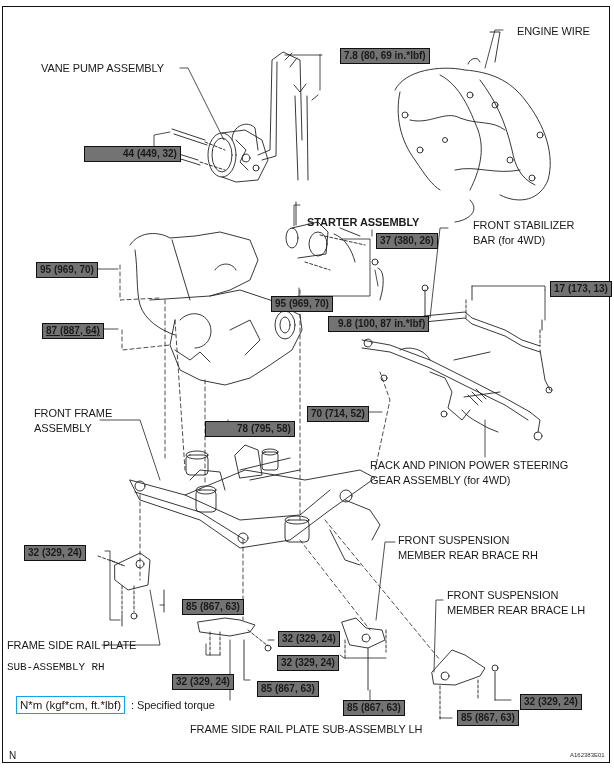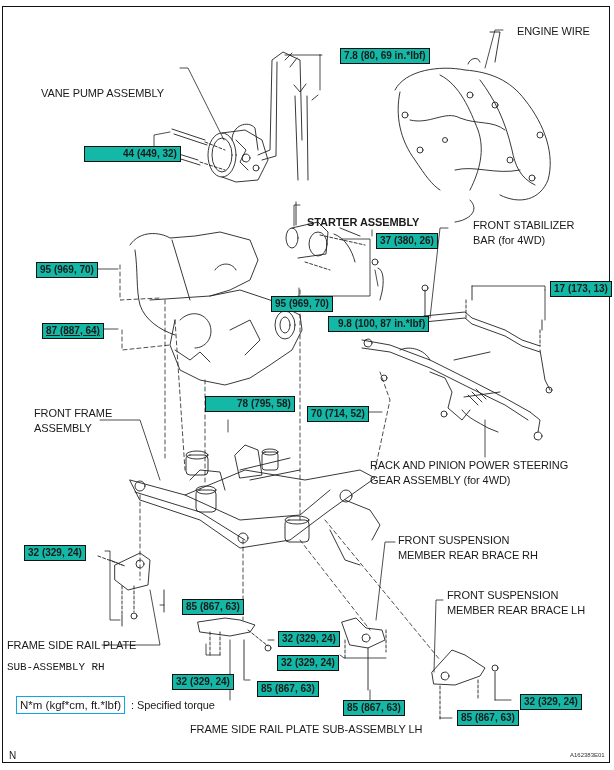--- a/index.html
+++ b/index.html
@@ -1,20 +1,20 @@
 <!DOCTYPE html>
 <html><head>
 <meta charset="utf-8">
 <style>
   html,body{margin:0;padding:0;background:#fff;}
   body{width:614px;height:770px;position:relative;overflow:hidden;font-family:"Liberation Sans",sans-serif;color:#1a1a1a;}
   #frame{position:absolute;left:2px;top:6px;width:608px;height:757px;border:1.5px solid #111;box-sizing:border-box;background:#fff;}
   svg#art{position:absolute;left:0;top:0;width:614px;height:770px;}
   .lbl{position:absolute;font-size:11px;line-height:14px;white-space:nowrap;color:#1a1a1a;letter-spacing:-0.1px;}
-  .tq{position:absolute;font-size:10px;font-weight:bold;line-height:12px;padding:1px 3px;border:1px solid #111;background:#14b8a6;white-space:nowrap;}
+  .tq{position:absolute;font-size:10px;font-weight:bold;line-height:12px;padding:1px 3px;border:1px solid #111;background:#737373;white-space:nowrap;}
   .legend-box{position:absolute;font-size:11.5px;line-height:14px;padding:1px 3px;border:1px solid #0ea5e9;background:#fff;white-space:nowrap;}
   .small{position:absolute;font-size:10px;}
   .figid{position:absolute;font-size:6px;color:#333;}
 </style>
 </head>
 <body>
 
 <div id="frame"></div>
 
 <svg id="art" viewBox="0 0 614 770" xmlns="http://www.w3.org/2000/svg">
@@ -215,21 +215,21 @@
       <path d="M395 542 L385 542 L376 620"></path>
       <path d="M443 600 L436 600 L434 672"></path>
       <path d="M511 700 L495 700"></path>
       <path d="M440 718 L452 718"></path>
       <path d="M230 700 L230 640"></path>
       <path d="M372 230 L372 236"></path>
     </g>
   </g>
 </svg>
 
-<div class="lbl" style="left:41px;top:61px;margin-top:25px;">VANE PUMP ASSEMBLY</div>
+<div class="lbl" style="left:41px;top:61px;">VANE PUMP ASSEMBLY</div>
 <div class="lbl" style="left:517px;top:24px;">ENGINE WIRE</div>
 <div class="lbl" style="left:307px;top:215px;font-weight:bold;">STARTER ASSEMBLY</div>
 <div class="lbl" style="left:473px;top:218px;">FRONT STABILIZER</div>
 <div class="lbl" style="left:473px;top:233px;">BAR (for 4WD)</div>
 <div class="lbl" style="left:34px;top:406px;">FRONT FRAME</div>
 <div class="lbl" style="left:34px;top:421px;">ASSEMBLY</div>
 <div class="lbl" style="left:370px;top:458px;">RACK AND PINION POWER STEERING</div>
 <div class="lbl" style="left:370px;top:473px;">GEAR ASSEMBLY (for 4WD)</div>
 <div class="lbl" style="left:398px;top:533px;">FRONT SUSPENSION</div>
 <div class="lbl" style="left:398px;top:548px;">MEMBER REAR BRACE RH</div>
@@ -240,21 +240,21 @@
 <div class="lbl" style="left:190px;top:722px;">FRAME SIDE RAIL PLATE SUB-ASSEMBLY LH</div>
 
 <div class="tq" style="left:84px;top:146px;padding-left:38px;">44 (449, 32)</div>
 <div class="tq" style="left:340px;top:48px;">7.8 (80, 69 in.*lbf)</div>
 <div class="tq" style="left:376px;top:233px;">37 (380, 26)</div>
 <div class="tq" style="left:328px;top:316px;padding-left:9px;">9.8 (100, 87 in.*lbf)</div>
 <div class="tq" style="left:550px;top:281px;">17 (173, 13)</div>
 <div class="tq" style="left:36px;top:262px;">95 (969, 70)</div>
 <div class="tq" style="left:42px;top:323px;text-decoration:underline;">87 (887, 64)</div>
 <div class="tq" style="left:271px;top:296px;">95 (969, 70)</div>
-<div class="tq" style="left:205px;top:396px;padding-left:31px;">78 (795, 58)</div>
+<div class="tq" style="left:205px;top:421px;padding-left:31px;">78 (795, 58)</div>
 <div class="tq" style="left:307px;top:406px;">70 (714, 52)</div>
 <div class="tq" style="left:24px;top:545px;">32 (329, 24)</div>
 <div class="tq" style="left:182px;top:599px;">85 (867, 63)</div>
 <div class="tq" style="left:278px;top:631px;">32 (329, 24)</div>
 <div class="tq" style="left:172px;top:674px;">32 (329, 24)</div>
 <div class="tq" style="left:257px;top:681px;">85 (867, 63)</div>
 <div class="tq" style="left:277px;top:655px;">32 (329, 24)</div>
 <div class="tq" style="left:343px;top:700px;">85 (867, 63)</div>
 <div class="tq" style="left:520px;top:694px;">32 (329, 24)</div>
 <div class="tq" style="left:457px;top:710px;">85 (867, 63)</div>

